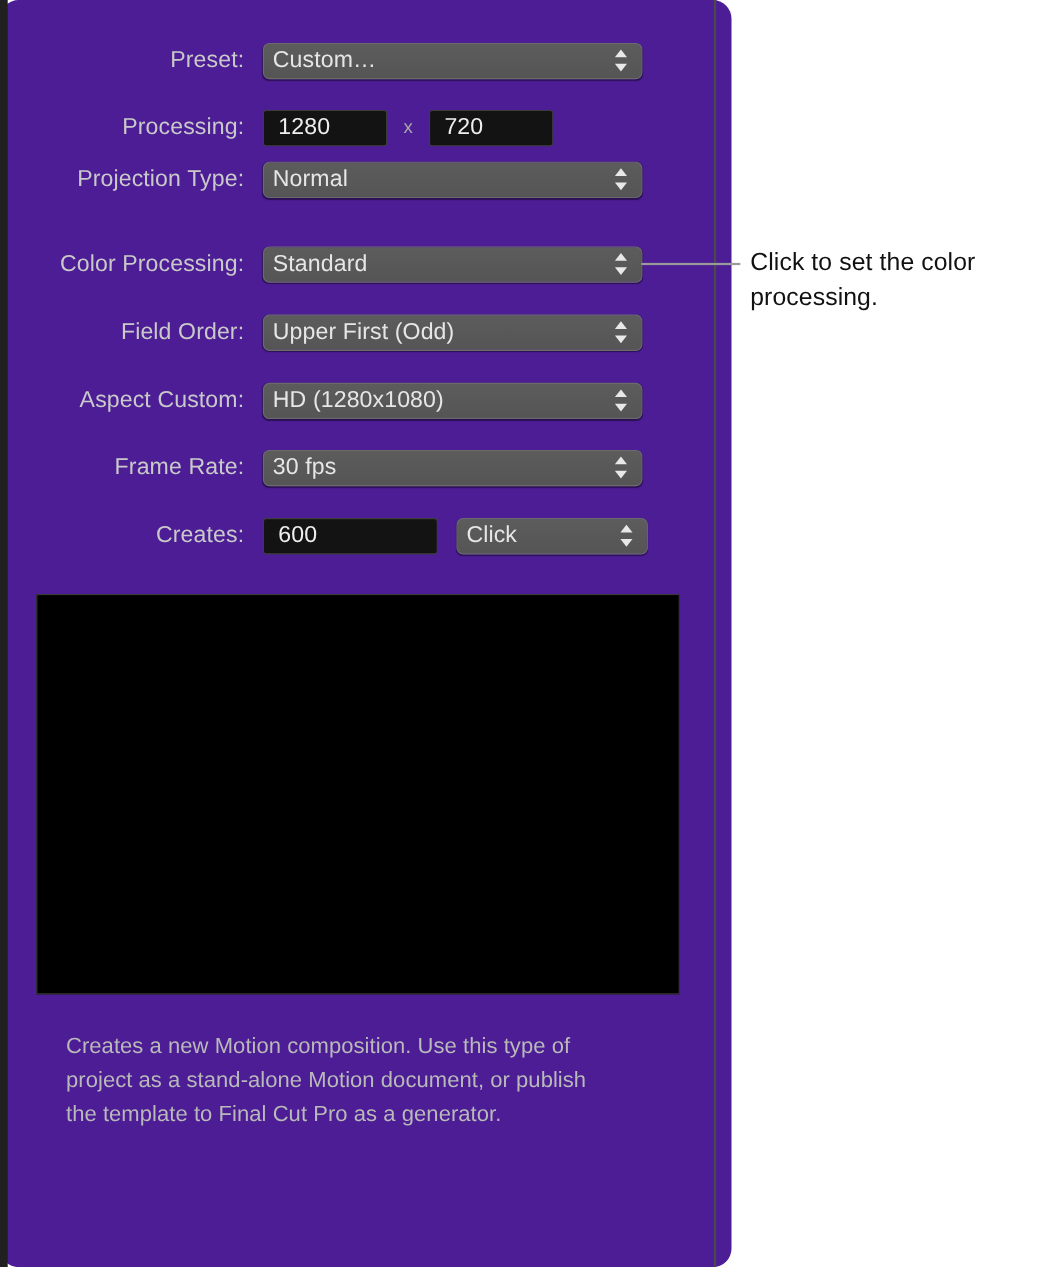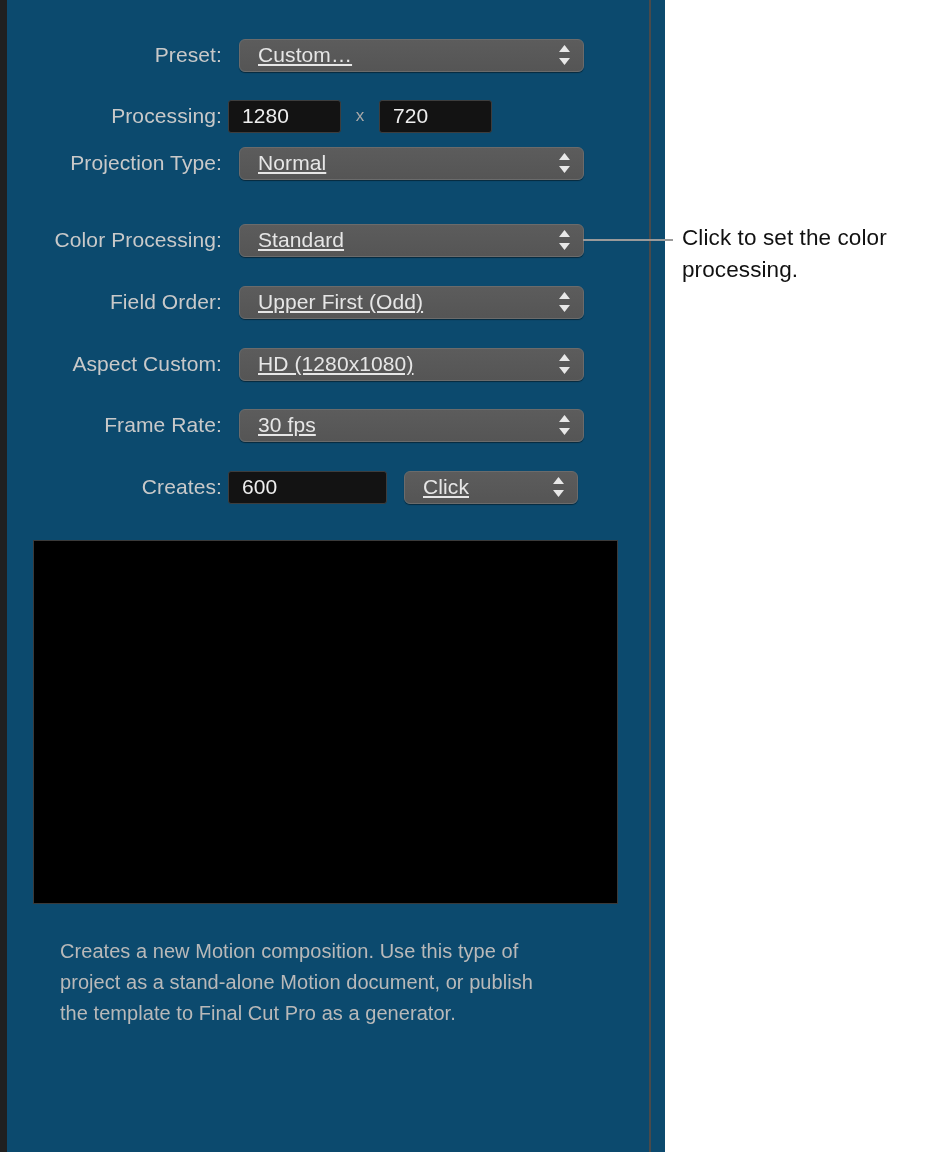--- a/index.html
+++ b/index.html
@@ -16,21 +16,22 @@
     -webkit-font-smoothing: antialiased;
   }
 
   
   #panel {
     position: absolute;
     left: 0;
     top: 0;
     width: 665px;
     height: 1152px;
-    background: #0c4a6e;
+    background: #4c1d95;
+    border-radius: 17px;
   }
   #panel-left-edge {
     position: absolute;
     left: 0;
     top: 0;
     width: 7px;
     height: 1152px;
     background: #202020;
   }
   #panel-right-edge {
@@ -71,37 +72,36 @@
     border: 1px solid #6b6b6b;
     box-sizing: border-box;
     box-shadow: 0 1px 1px rgba(0,0,0,0.45);
     display: flex;
     align-items: center;
     cursor: default;
   }
   .popup .ptext {
     font-size: 21px;
     color: #e6e6e6;
-    padding-left: 18px;
+    padding-left: 8px;
     white-space: nowrap;
     letter-spacing: 0.1px;
-    text-decoration: underline;
   }
   .chev {
     position: absolute;
     right: 11px;
     top: 50%;
     transform: translateY(-50%);
     width: 15px;
     height: 25px;
   }
 
   
   .field {
-    margin-left: 6px;
+    margin-left: 17px;
     height: 33px;
     border-radius: 3px;
     background: #131313;
     border: 1px solid #3d3d3d;
     box-sizing: border-box;
     display: flex;
     align-items: center;
     cursor: text;
   }
   .field .ftext {

